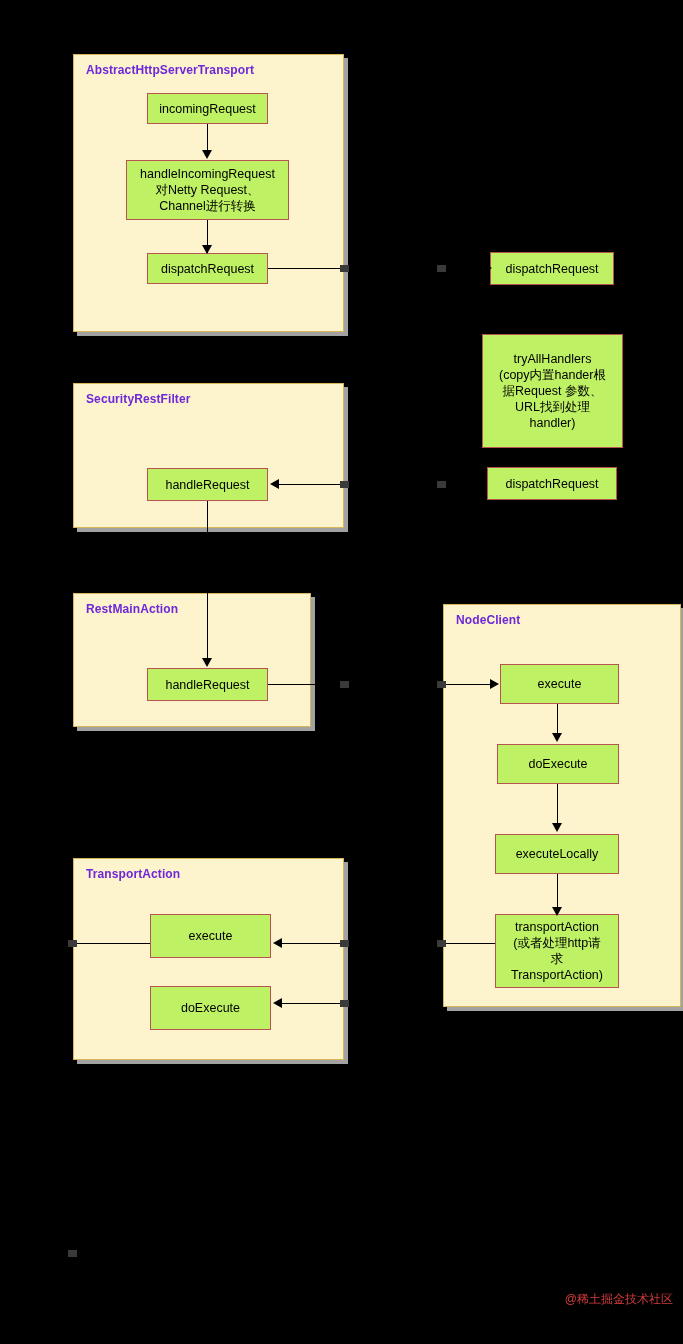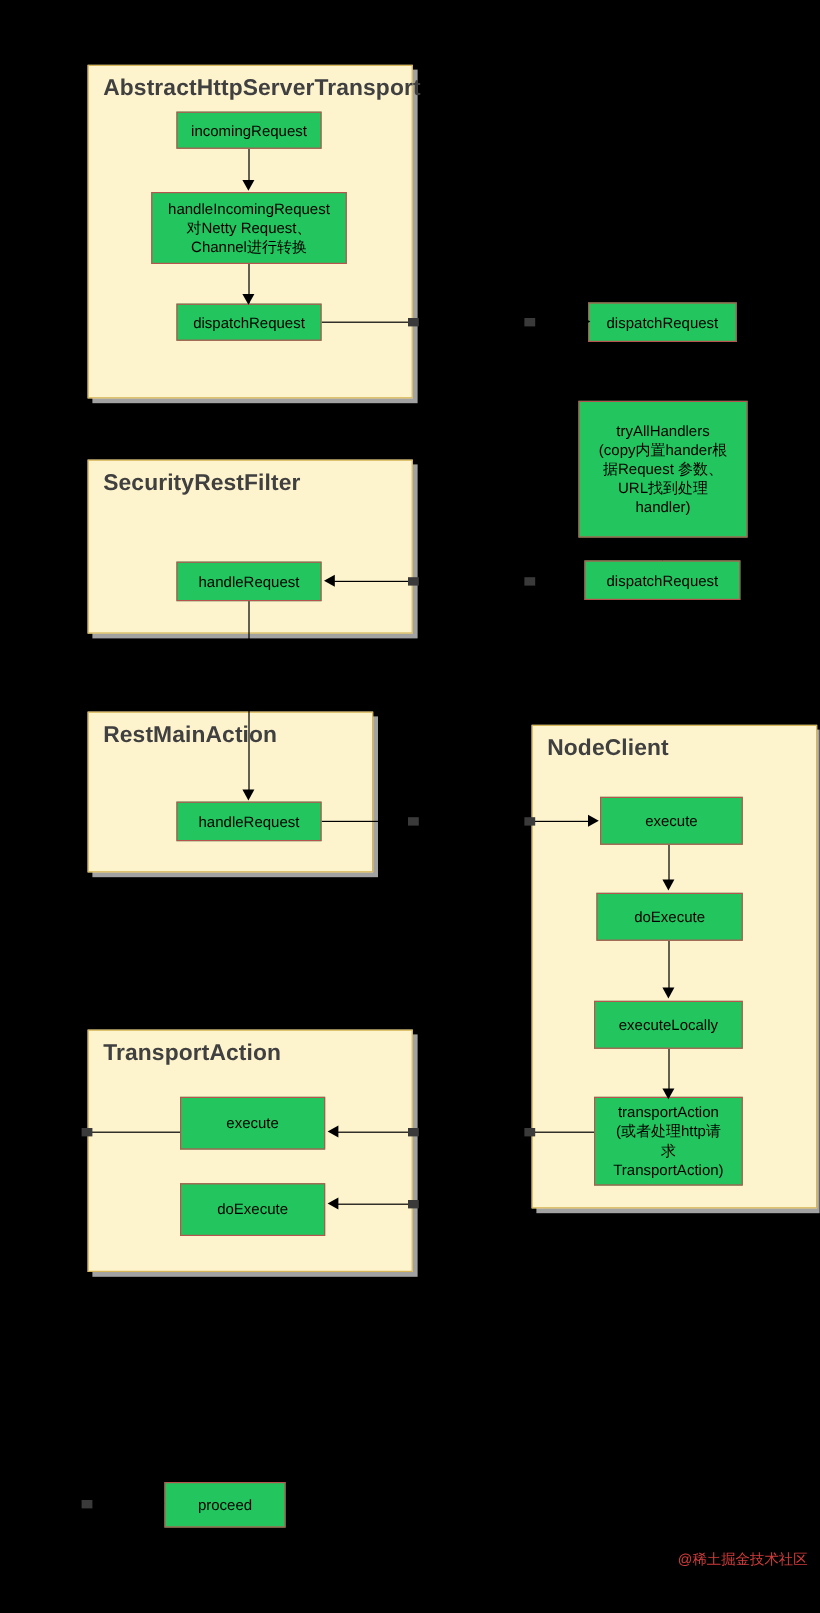--- a/index.html
+++ b/index.html
@@ -27,31 +27,31 @@
     position: absolute;
     background: #fdf3cd;
     border: 1.5px solid #d6b656;
     box-sizing: border-box;
     box-shadow: 4px 4px 0 0 rgba(190,190,190,0.85);
   }
   .lane-title {
     position: absolute;
     left: 12px;
     top: 8px;
-    font-size: 19px;
+    font-size: 12px;
     font-weight: bold;
-    color: #404040;
+    color: #6d28d9;
     letter-spacing: 0.1px;
     white-space: nowrap;
   }
 
   
   .mbox {
     position: absolute;
-    background: #22c55e;
+    background: #bef264;
     border: 1px solid #b85450;
     box-sizing: border-box;
     color: #000000;
     font-size: 12.5px;
     line-height: 16px;
     display: flex;
     align-items: center;
     justify-content: center;
     text-align: center;
     padding: 2px 4px;
@@ -244,23 +244,20 @@
   <div class="term" style="left:68px; top:940px;"></div>
 
   <div class="mbox" style="left:150px; top:986px; width:121px; height:44px;">
     <span>doExecute</span>
   </div>
 
   <div class="hline" style="left:281px; top:1003px; width:63px;"></div>
   <div class="term" style="left:340px; top:1000px;"></div>
   <div class="arr arr-left" style="left:273px; top:998px;"></div>
 
-  <div class="mbox" style="left:137px; top:1235px; width:101px; height:38px;">
-    <span>proceed</span>
-  </div>
 
   <div class="hline" style="left:73px; top:1253px; width:56px;"></div>
   <div class="term" style="left:68px; top:1250px;"></div>
   <div class="arr arr-right" style="left:128px; top:1248px;"></div>
 
   <div class="hline" style="left:238px; top:1253px; width:106px;"></div>
 
   <div class="watermark">@稀土掘金技术社区</div>
 
 </div>

